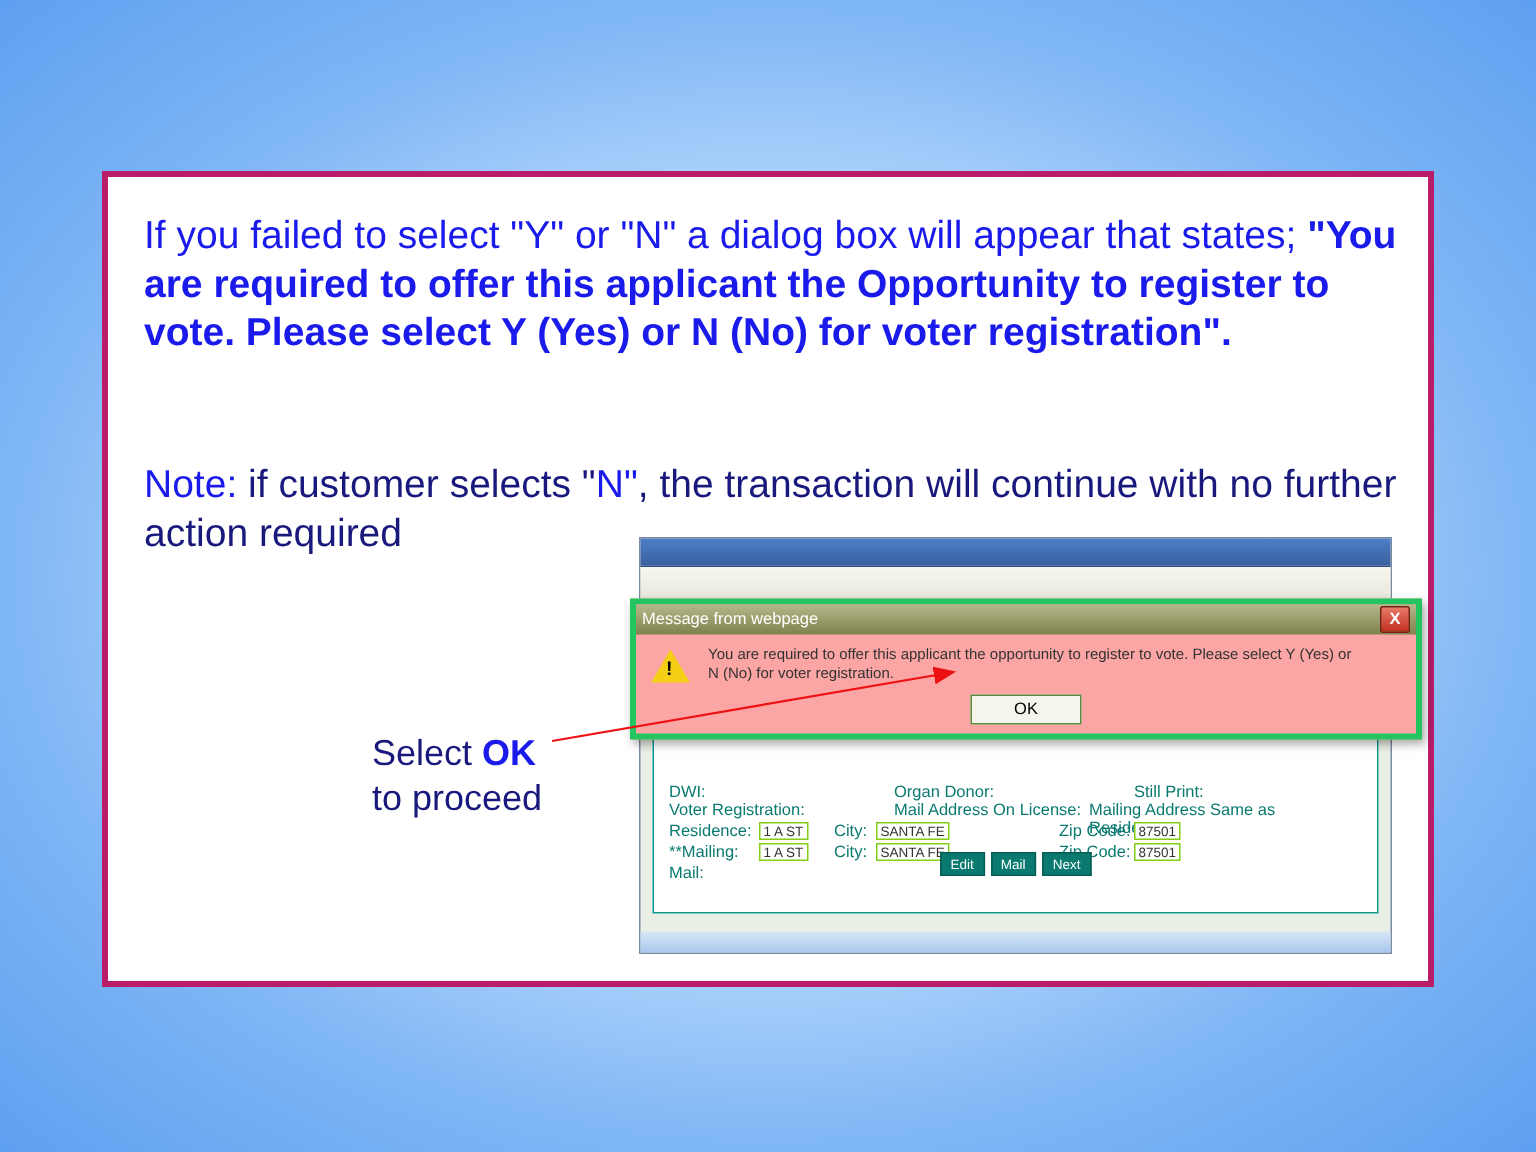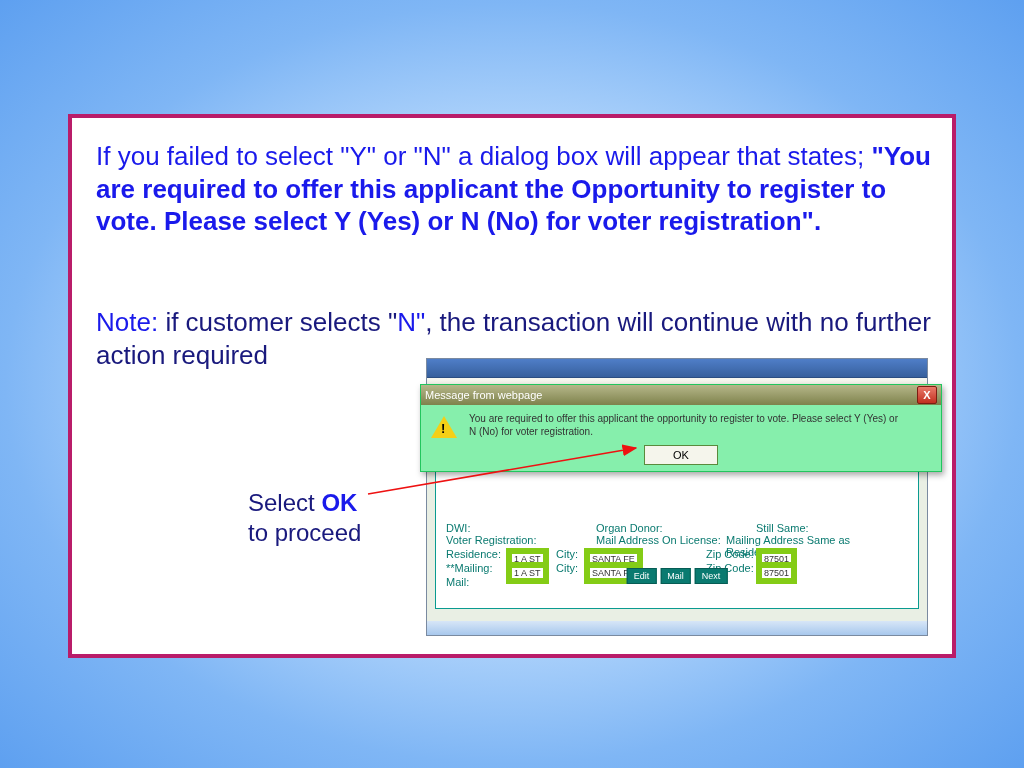--- a/index.html
+++ b/index.html
@@ -11,30 +11,30 @@
   .note .kw{color:#1a1aeb;font-weight:normal}
   .hint{position:absolute;left:176px;top:370px;color:#19197d;font-size:24px;line-height:1.25}
   .hint b{color:#1a1aeb}
   .mock-browser{position:absolute;left:354px;top:240px;width:500px;height:276px;background:#e9efe4;border:1px solid #7a8aa0}
   .mb-title{height:18px;background:linear-gradient(#4f7ec8,#37609d);border-bottom:1px solid #2b4e82}
   .mb-tool{height:24px;background:linear-gradient(#f7f7f0,#e6e6d9);border-bottom:1px solid #c6c6b9}
   .mb-tool2{height:20px;background:linear-gradient(#f3f3ea,#e4e4d7);border-bottom:1px solid #c6c6b9}
   .mb-body{position:absolute;left:8px;right:8px;top:66px;bottom:26px;background:#fff;border:1px solid #0a9b90}
   .mb-form{position:absolute;left:10px;right:10px;top:96px;bottom:10px}
   .mb-lbl{color:#0a7a70;font-size:11px;position:absolute}
-  .mb-val{color:#333;font-size:9px;position:absolute;background:#fff;border:6px solid #84cc16;padding:0 2px}
+  .mb-val{color:#333;font-size:9px;position:absolute;background:#fff;border:1px solid #84cc16;padding:0 2px}
   .mb-city{left:110px}
   .mb-btnrow{position:absolute;left:50%;transform:translateX(-50%);bottom:14px;display:flex;gap:4px}
   .mb-btn{background:#0a7a70;color:#fff;font-size:9px;padding:2px 6px;border:1px solid #065c54}
   .mb-status{position:absolute;left:0;right:0;bottom:0;height:14px;background:linear-gradient(#d7e6f7,#a8c8ed)}
-  .dialog{position:absolute;left:348px;top:266px;width:520px;height:86px;background:#86efac;border:1px solid #22c55e;box-shadow:2px 3px 6px rgba(0,0,0,.35)}
+  .dialog{position:absolute;left:348px;top:281px;width:520px;height:86px;background:#fca5a5;border:4px solid #22c55e;box-shadow:2px 3px 6px rgba(0,0,0,.35)}
   .dlg-title{height:20px;background:linear-gradient(#b6b78a,#7e824c);display:flex;align-items:center;justify-content:space-between;padding:0 4px}
   .dlg-title span{color:#fff;font-size:11px}
   .dlg-close{width:18px;height:16px;background:linear-gradient(#e97a6a,#c22f1f);border:1px solid #7d1c12;display:flex;align-items:center;justify-content:center;color:#fff;font-size:11px;font-weight:bold;border-radius:2px}
-  .dlg-body{display:flex;align-items:center;padding:8px 10px}
+  .dlg-body{display:flex;align-items:flex-start;padding:8px 10px}
   .warn-icon{width:0;height:0;border-left:13px solid transparent;border-right:13px solid transparent;border-bottom:22px solid #f4cf16;position:relative;margin-right:12px;margin-top:2px}
   .warn-icon:after{content:"!";position:absolute;left:-3px;top:5px;color:#000;font-weight:bold;font-size:13px}
   .dlg-msg{font-size:10px;color:#333;line-height:1.25;max-width:430px}
   .dlg-ok{position:absolute;left:50%;transform:translateX(-50%);bottom:6px;width:72px;height:18px;border:1px solid #5a8a3c;background:#f5f5ec;font-size:11px;display:flex;align-items:center;justify-content:center;cursor:pointer}
   svg.arrow{position:absolute;left:292px;top:324px;width:282px;height:56px;pointer-events:none}
 </style>
 </head>
 <body>
 
 <div class="slide">
@@ -56,21 +56,21 @@
     </div>
 
     <div class="mock-browser">
       <div class="mb-title"></div>
       <div class="mb-tool"></div>
       <div class="mb-tool2"></div>
       <div class="mb-body">
         <div class="mb-form">
           <span class="mb-lbl" style="left:0;top:0">DWI:</span>
           <span class="mb-lbl" style="left:150px;top:0">Organ Donor:</span>
-          <span class="mb-lbl" style="left:310px;top:0">Still Same:</span>
+          <span class="mb-lbl" style="left:310px;top:0">Still Print:</span>
           <span class="mb-lbl" style="left:0;top:12px">Voter Registration:</span>
           <span class="mb-lbl" style="left:150px;top:12px">Mail Address On License:</span>
           <span class="mb-lbl" style="left:280px;top:12px">Mailing Address Same as Residence:</span>
           <span class="mb-lbl" style="left:0;top:26px">Residence:</span>
           <span class="mb-val" style="left:60px;top:26px">1 A ST</span>
           <span class="mb-lbl mb-city" style="top:26px">City:</span>
           <span class="mb-val" style="left:138px;top:26px">SANTA FE</span>
           <span class="mb-lbl" style="left:260px;top:26px">Zip Code:</span>
           <span class="mb-val" style="left:310px;top:26px">87501</span>
           <span class="mb-lbl" style="left:0;top:40px">**Mailing:</span>

